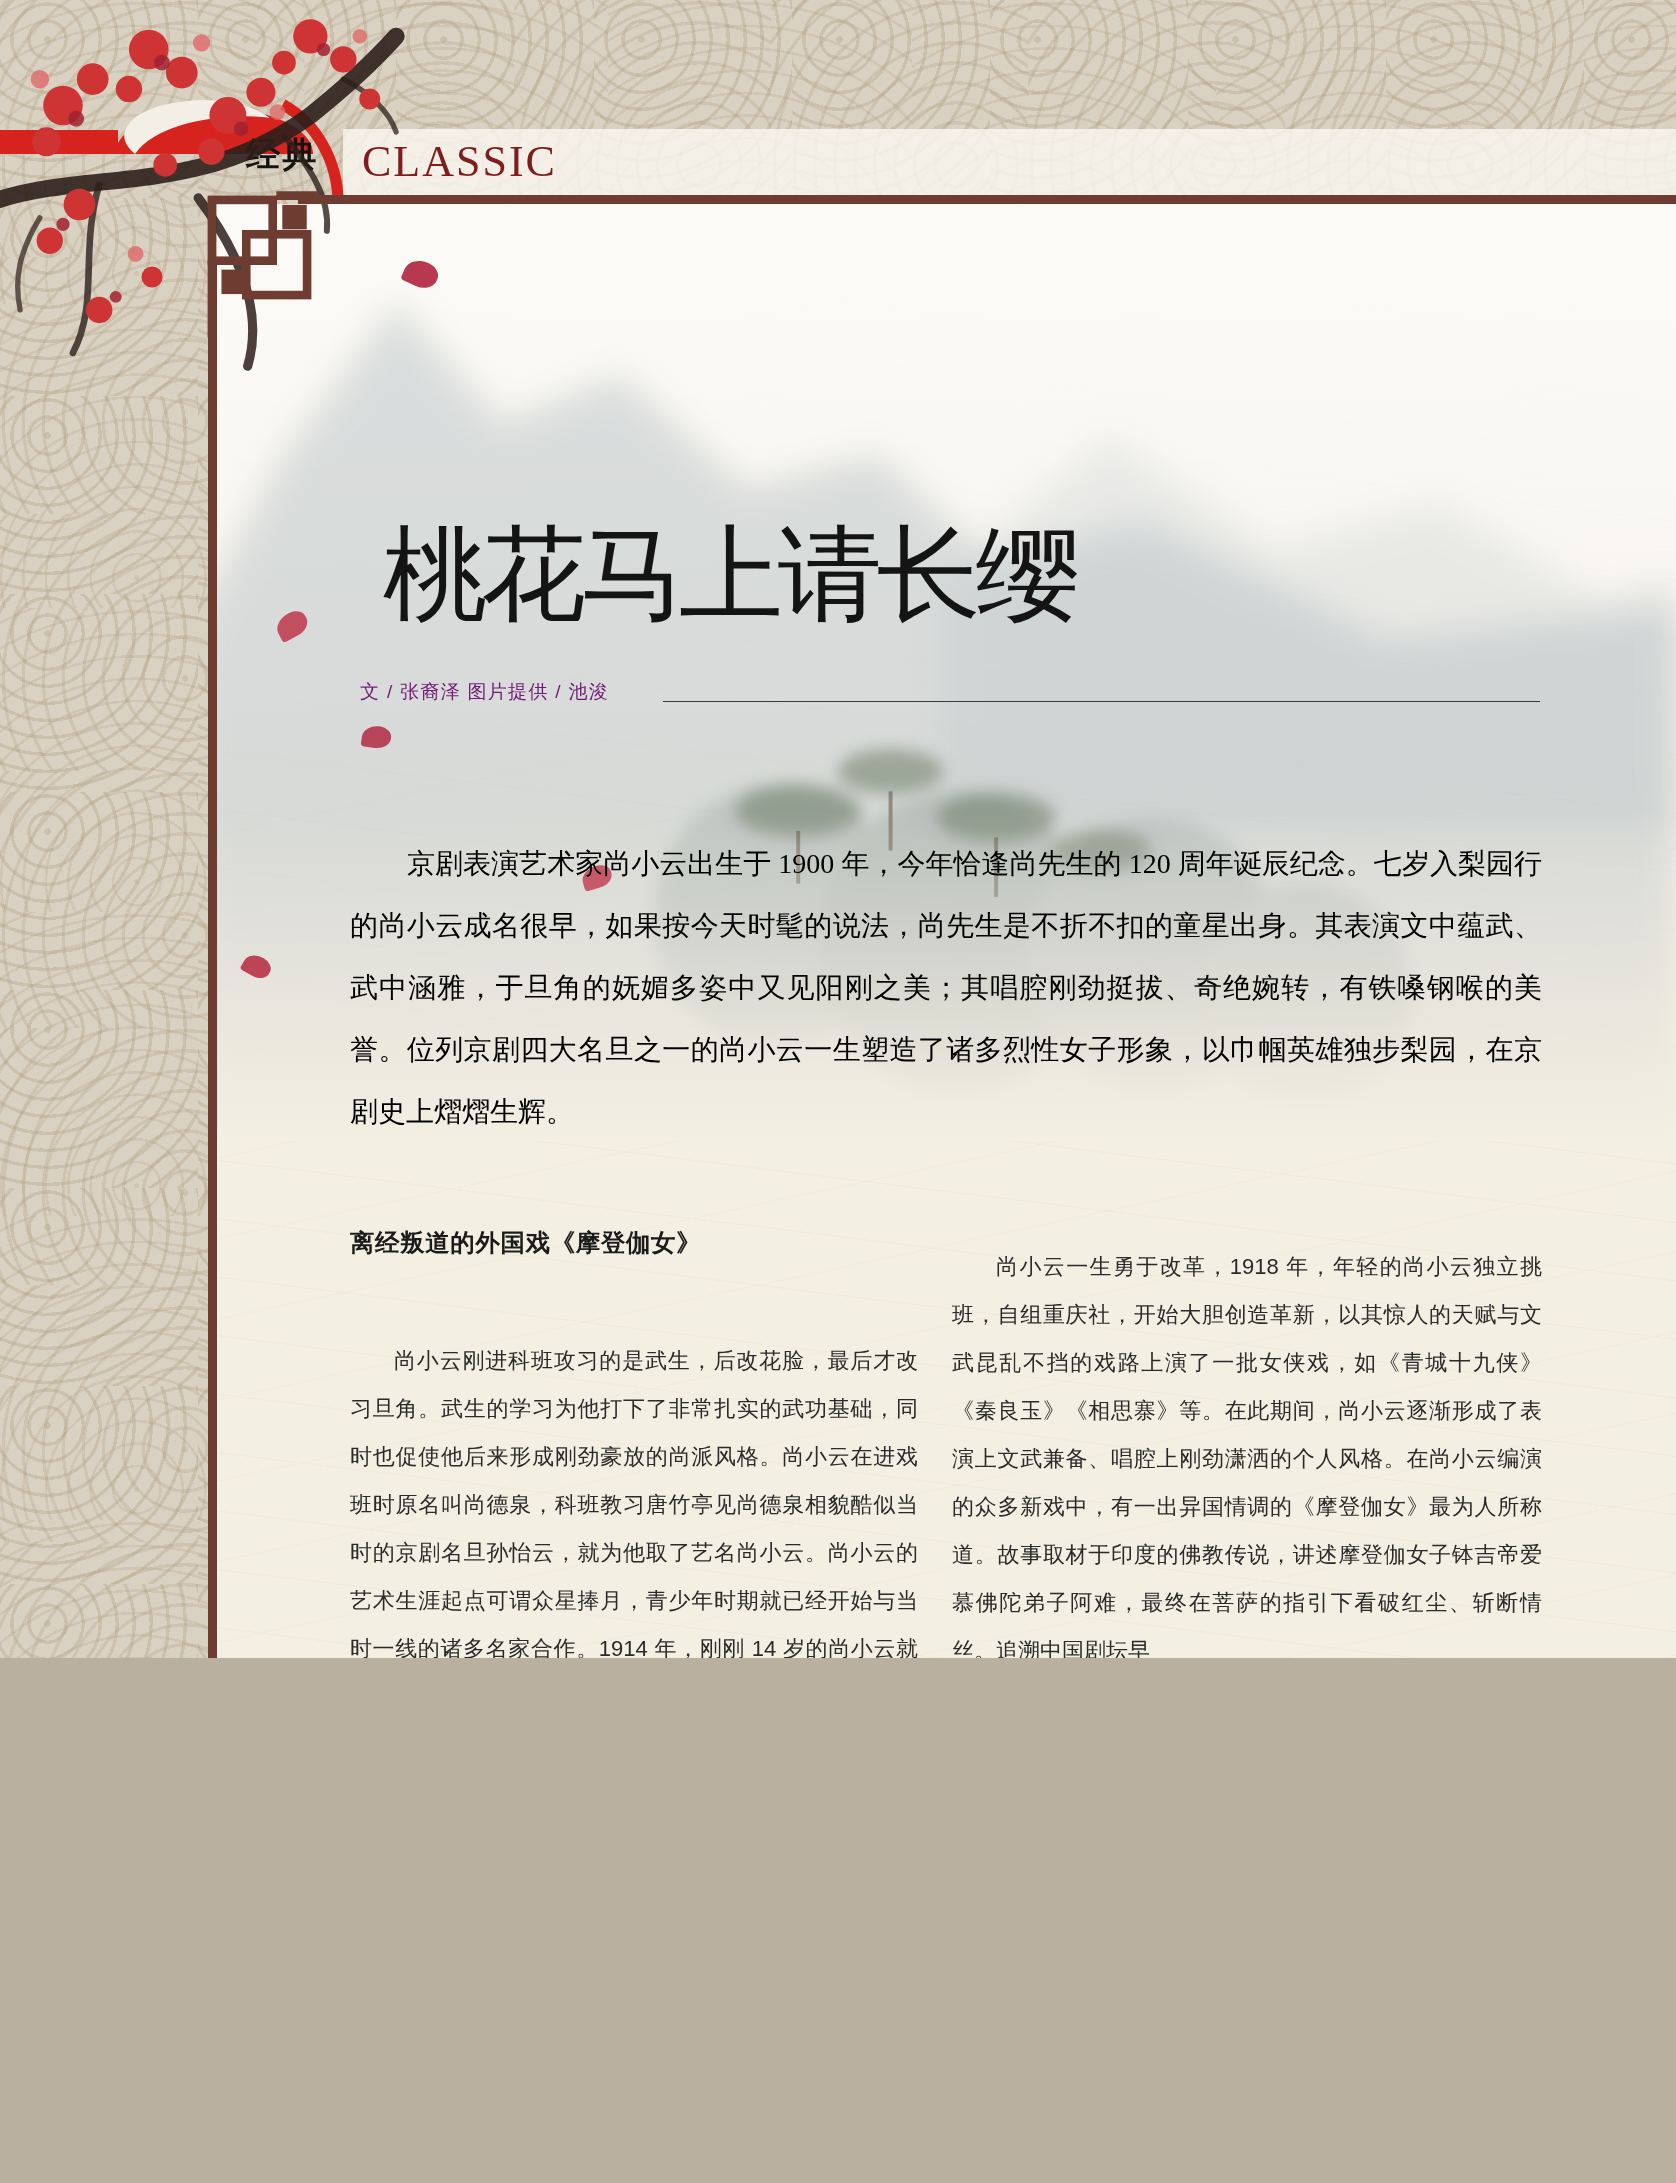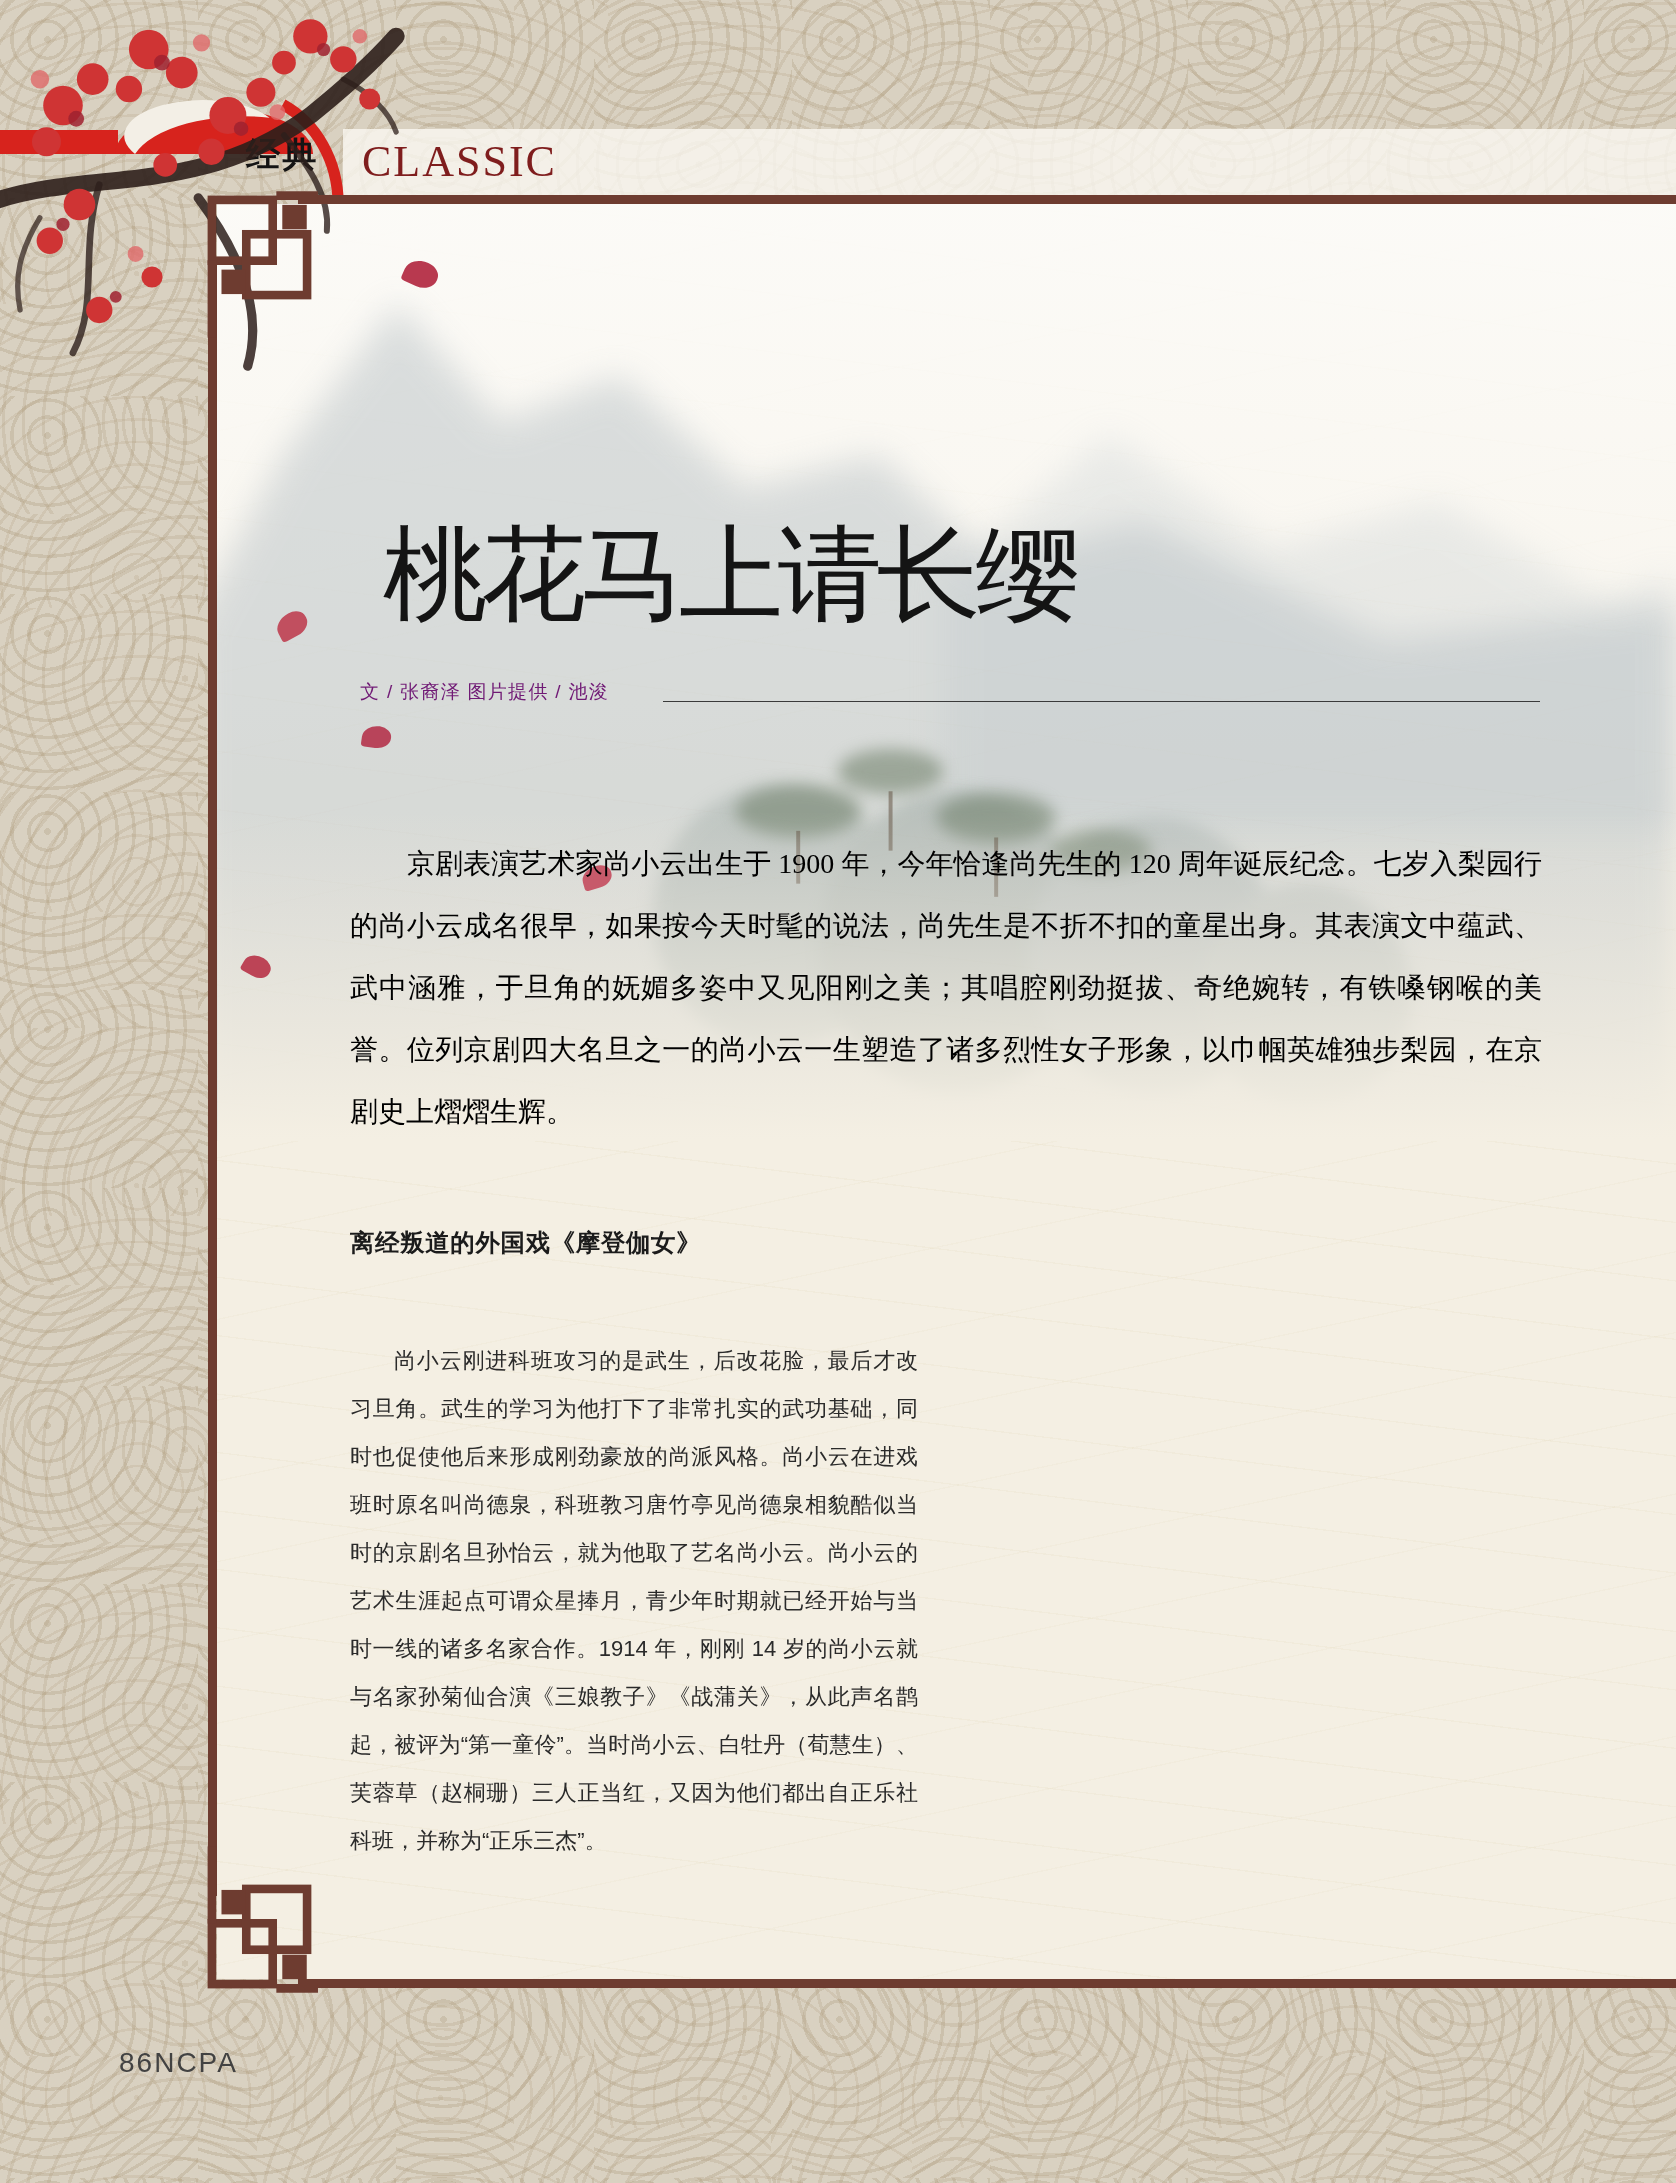--- a/index.html
+++ b/index.html
@@ -1,18 +1,18 @@
 <!DOCTYPE html>
 <html style="font-size:10.6px"><head>
 <meta charset="utf-8">
 <style>
   html,body{margin:0;padding:0;background:#b9b0a0;}
   #page{
     position:relative;
-    width:1676px;height:2183px;
+    width:1676px;height:1658px;
     overflow:hidden;
     font-family:"Liberation Sans","DejaVu Sans",sans-serif;
   }
   
   .texture{
     position:absolute;inset:0;z-index:0;
     background-color:#d9d1c1;
     background-image:
       repeating-radial-gradient(circle at 24% 20%, rgba(172,153,122,.30) 0 3.3px, rgba(172,153,122,0) 3.3px 17px),
       repeating-radial-gradient(circle at 72% 64%, rgba(172,153,122,.24) 0 3.3px, rgba(172,153,122,0) 3.3px 20px),
@@ -234,20 +234,21 @@
   <div class="byline-rule"></div>
 
   <p class="intro">京剧表演艺术家尚小云出生于 1900 年，今年恰逢尚先生的 120 周年诞辰纪念。七岁入梨园行的尚小云成名很早，如果按今天时髦的说法，尚先生是不折不扣的童星出身。其表演文中蕴武、武中涵雅，于旦角的妩媚多姿中又见阳刚之美；其唱腔刚劲挺拔、奇绝婉转，有铁嗓钢喉的美誉。位列京剧四大名旦之一的尚小云一生塑造了诸多烈性女子形象，以巾帼英雄独步梨园，在京剧史上熠熠生辉。</p>
 
   <div class="columns">
     <div class="col-left">
       <h2 class="col-heading">离经叛道的外国戏《摩登伽女》</h2>
       <p class="body-para indent">尚小云刚进科班攻习的是武生，后改花脸，最后才改习旦角。武生的学习为他打下了非常扎实的武功基础，同时也促使他后来形成刚劲豪放的尚派风格。尚小云在进戏班时原名叫尚德泉，科班教习唐竹亭见尚德泉相貌酷似当时的京剧名旦孙怡云，就为他取了艺名尚小云。尚小云的艺术生涯起点可谓众星捧月，青少年时期就已经开始与当时一线的诸多名家合作。1914 年，刚刚 14 岁的尚小云就与名家孙菊仙合演《三娘教子》《战蒲关》，从此声名鹊起，被评为“第一童伶”。当时尚小云、白牡丹（荀慧生）、芙蓉草（赵桐珊）三人正当红，又因为他们都出自正乐社科班，并称为“正乐三杰”。</p>
     </div>
     <div class="col-right">
+      <p class="body-para indent" style="margin-top:0;">尚小云一生勇于改革，1918 年，年轻的尚小云独立挑班，自组重庆社，开始大胆创造革新，以其惊人的天赋与文武昆乱不挡的戏路上演了一批女侠戏，如《青城十九侠》《秦良玉》《相思寨》等。在此期间，尚小云逐渐形成了表演上文武兼备、唱腔上刚劲潇洒的个人风格。在尚小云编演的众多新戏中，有一出异国情调的《摩登伽女》最为人所称道。故事取材于印度的佛教传说，讲述摩登伽女子钵吉帝爱慕佛陀弟子阿难，最终在菩萨的指引下看破红尘、斩断情丝。追溯中国剧坛早</p>
     </div>
   </div>
 
   <div class="footer">
     <span>86</span>
     <span>NCPA</span>
   </div>
 
 </div>
 

